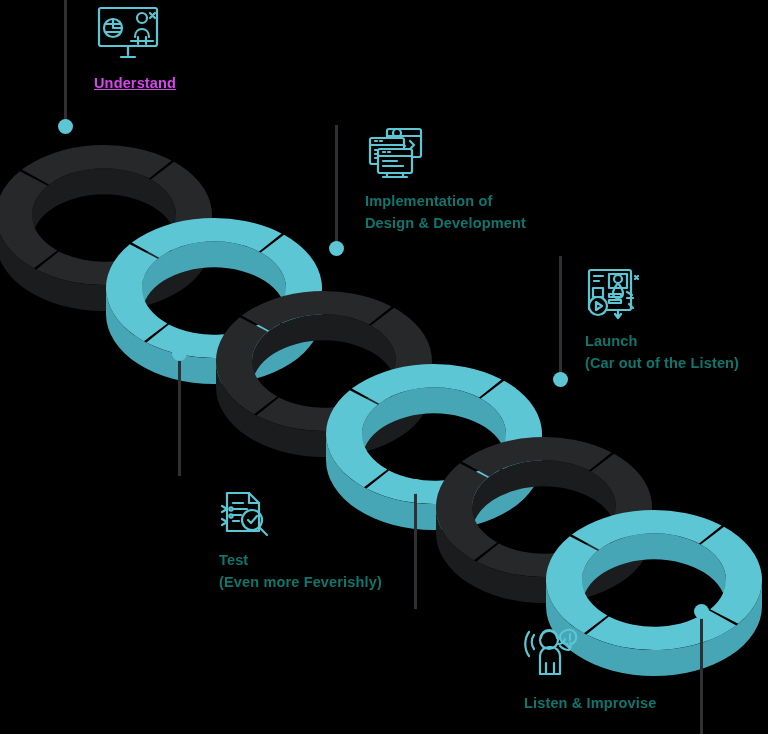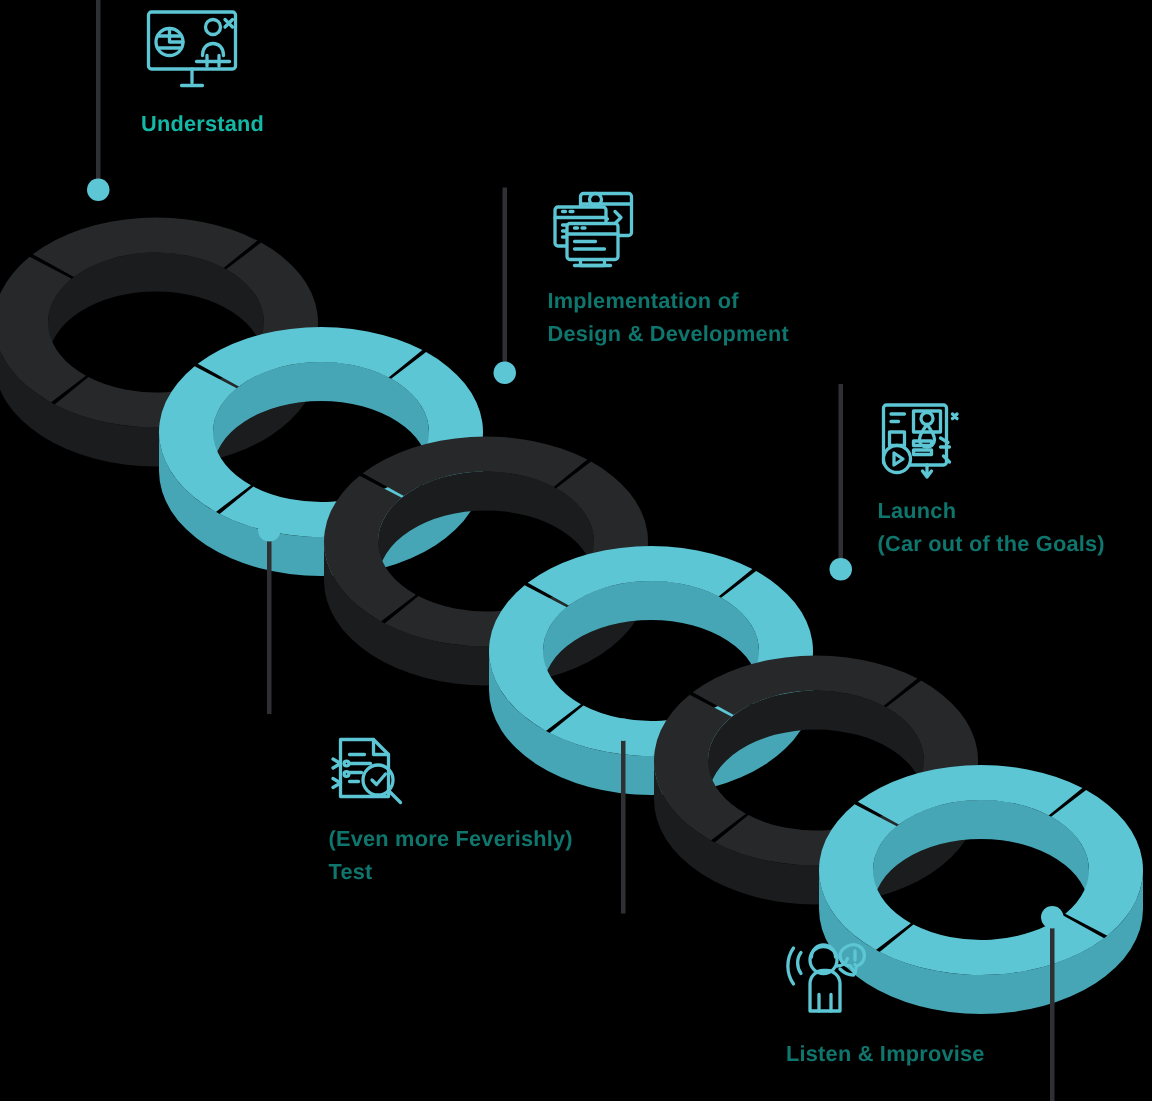--- a/index.html
+++ b/index.html
@@ -40,21 +40,21 @@
   }
   .step-label{
     margin-top:8px;
     font-size:14.5px;
     font-weight:700;
     letter-spacing:.15px;
     color:#0f766e;
     white-space:nowrap;
     line-height:1.55;
   }
-  .step-label.accent{color:#14b8a6;}
+  .step-label.accent{color:#d946ef;text-decoration:underline;}
   .step-label .ln{display:block;}
 </style>
 </head>
 <body>
 
 <div id="stage">
 
   <svg id="rings" viewBox="0 0 768 734" xmlns="http://www.w3.org/2000/svg">
       <g>
         <path d="M32,215 A72,46.66666666666667 0 0 1 176,215 L176,241 A72,46.66666666666667 0 0 0 32,241 Z" fill="#1a1c1e"></path>
@@ -192,22 +192,22 @@
         <path d="M14 14h10M14 20h14M14 26h8M14 32h6"></path>
         <circle cx="12" cy="20" r="1.6"></circle>
         <circle cx="12" cy="27" r="1.6"></circle>
         <path d="M3 17l5 3-5 3M3 30l5 3-5 3"></path>
         <circle cx="33" cy="31" r="10"></circle>
         <path d="M40 38l8 8"></path>
         <path d="M29 31l3 3 6-7"></path>
       </svg>
     </span>
     <div class="step-label">
+      <span class="ln">Test</span>
       <span class="ln">(Even more Feverishly)</span>
-      <span class="ln">Test</span>
     </div>
   </div>
 
   <div class="step" style="left:585px; top:266px;">
     <span class="step-icon">
       <svg width="58" height="56" viewBox="0 0 58 56" fill="none" stroke="#5cc6d5" stroke-width="2.2" stroke-linecap="round" stroke-linejoin="round">
         <rect x="4" y="4" width="42" height="40" rx="2"></rect>
         <path d="M9 10h9M9 15h5"></path>
         <rect x="8" y="22" width="10" height="9"></rect>
         <path d="M8 34h10"></path>
@@ -217,21 +217,21 @@
         <path d="M24 28h12v3H24zM24 34h12v3H24z"></path>
         <circle cx="13" cy="40" r="9" fill="#000"></circle>
         <path d="M11 36l6 4-6 4z"></path>
         <path d="M42 26l5 3M42 32l6 0M44 38l4 4"></path>
         <path d="M33 44v8M30 48l3 4 3-4"></path>
         <path d="M50 10l3 3M53 10l-3 3"></path>
       </svg>
     </span>
     <div class="step-label">
       <span class="ln">Launch</span>
-      <span class="ln">(Car out of the Goals)</span>
+      <span class="ln">(Car out of the Listen)</span>
     </div>
   </div>
 
   <div class="step" style="left:524px; top:624px;">
     <span class="step-icon">
       <svg width="62" height="60" viewBox="0 0 62 60" fill="none" stroke="#5cc6d5" stroke-width="2.2" stroke-linecap="round" stroke-linejoin="round">
         <circle cx="25" cy="16" r="9"></circle>
         <path d="M17 14c0-5 4-8 8-8s8 3 8 8"></path>
         <path d="M16 32c0-5 4-9 9-9h2c5 0 9 4 9 9v18H16z"></path>
         <path d="M22 39v11M30 39v11"></path>

